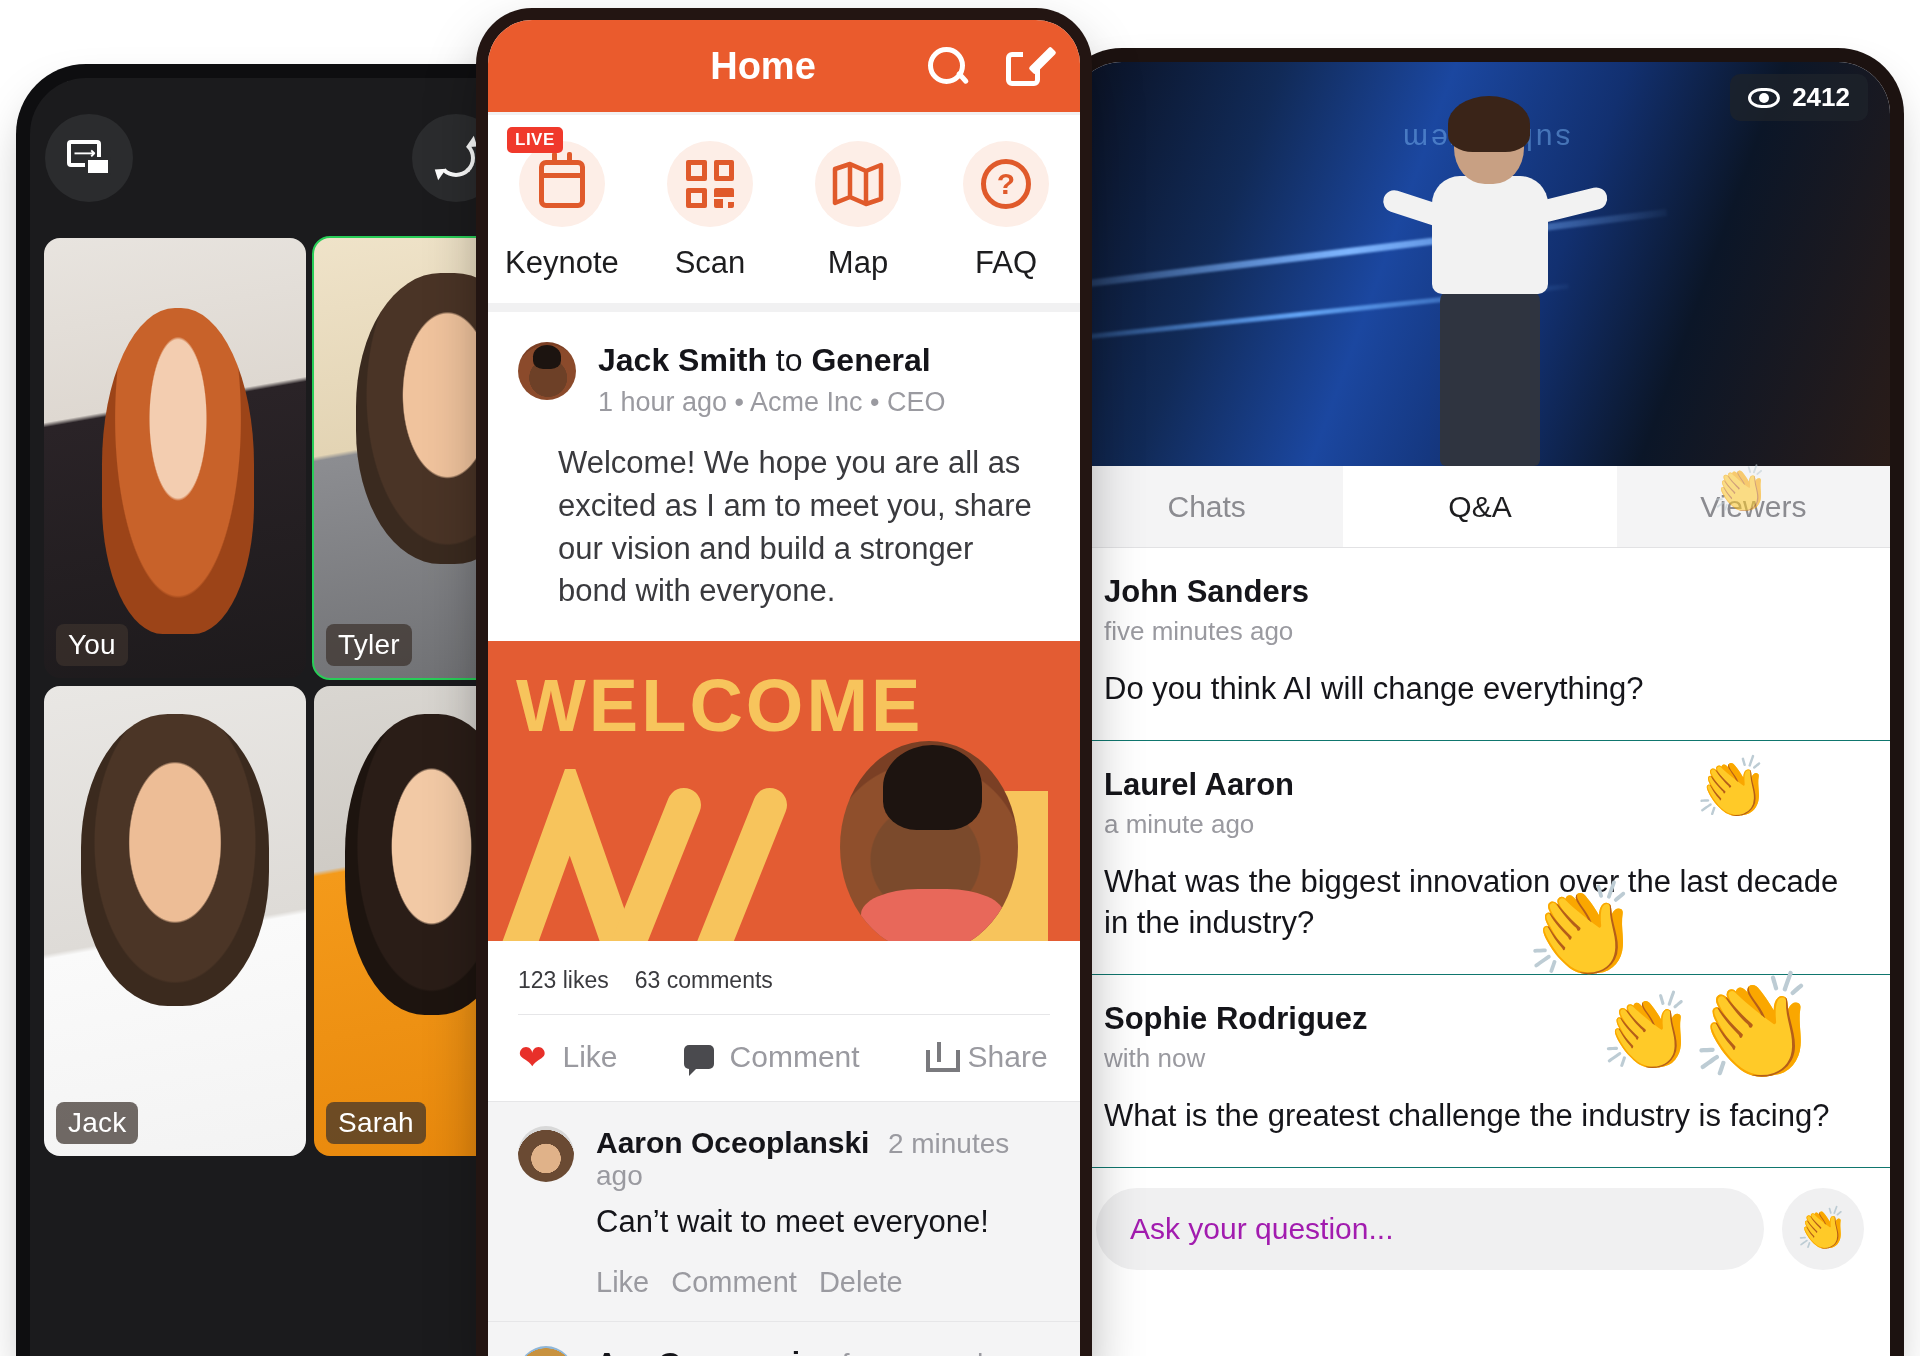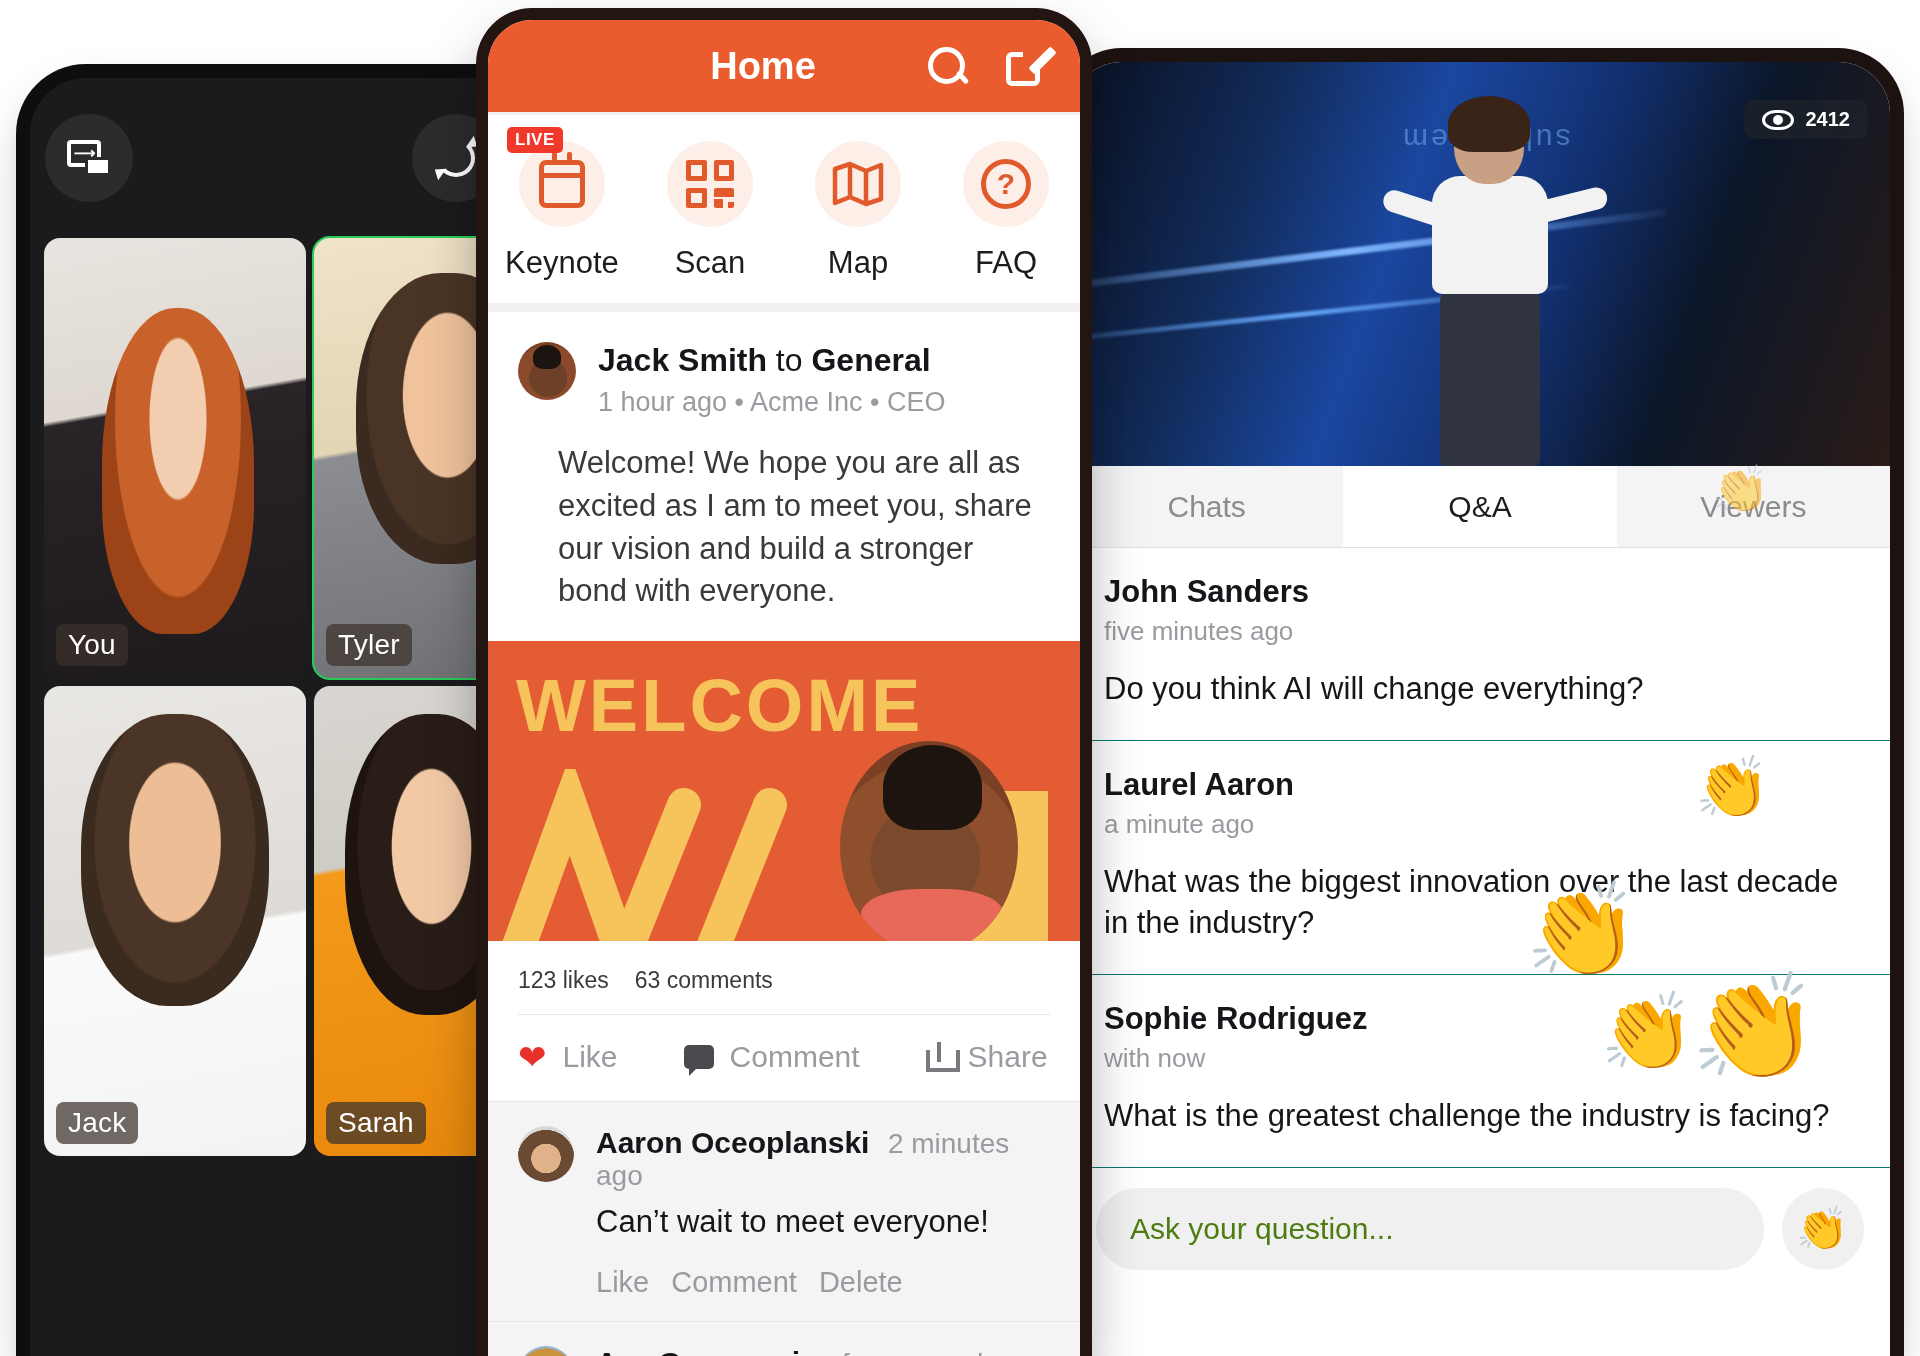--- a/index.html
+++ b/index.html
@@ -81,42 +81,42 @@
   .stream .beam2 { position:absolute; left:-5%; top:62%; width:66%; height:5px; background:linear-gradient(90deg,rgba(120,180,255,0),#63a4f5,rgba(120,180,255,.05)); transform:rotate(-6deg); filter:blur(1px);}
   .stream .wall-word { position:absolute; left:330px; top:60px; color:#6fa8e8; font-size:30px; letter-spacing:3px; opacity:.55; transform:rotate(180deg); }
   .stream .speaker { position:absolute; left:318px; top:40px; width:200px; height:364px; }
   .stream .speaker .head { position:absolute; left:66px; top:0; width:70px; height:82px; border-radius:44%; background:#c8a083; }
   .stream .speaker .hair { position:absolute; left:60px; top:-6px; width:82px; height:56px; border-radius:50% 50% 30% 30%; background:#3a2418; }
   .stream .speaker .top  { position:absolute; left:44px; top:74px; width:116px; height:118px; border-radius:28px 28px 10px 10px; background:#f2f2f2; }
   .stream .speaker .arm1 { position:absolute; left:-6px; top:96px; width:72px; height:22px; border-radius:14px; background:#f2f2f2; transform:rotate(18deg); }
   .stream .speaker .arm2 { position:absolute; right:-20px; top:92px; width:76px; height:22px; border-radius:14px; background:#f2f2f2; transform:rotate(-14deg); }
   .stream .speaker .legs { position:absolute; left:52px; top:186px; width:100px; height:178px; border-radius:14px 14px 6px 6px; background:#2f3440; }
   .view-badge {
-    position:absolute; right:22px; top:38px; display:flex; align-items:center; gap:12px;
+    position:absolute; right:22px; top:12px; display:flex; align-items:center; gap:12px;
     background: rgba(30,34,42,.78); color:#fff; padding:8px 18px; border-radius:10px;
-    font-size:20px; font-weight:600;
+    font-size:26px; font-weight:600;
   }
   .eye { width:32px; height:20px; position:relative; }
   .eye::before { content:""; position:absolute; inset:0; border:3px solid #fff; border-radius:50% / 58%; }
   .eye::after { content:""; position:absolute; left:11px; top:5px; width:10px; height:10px; border-radius:50%; background:#fff; }
 
   .tabs { display:flex; height:82px; background:#f4f4f5; border-bottom:1px solid #e2e2e4; }
   .tab { flex:1; display:flex; align-items:center; justify-content:center;
          font-size:30px; color:#8b8b90; background:#f4f4f5; }
   .tab.active { background:#fff; color:#1d1d1f; }
 
   .qa-list { position:relative; }
   .qa-item { padding: 26px 34px 30px; border-bottom:1px solid #0f766e; }
   .qa-name { font-size:31px; font-weight:700; color:#15151a; }
   .qa-time { font-size:26px; color:#9a9aa0; margin-top:6px; }
   .qa-text { font-size:31px; color:#15151a; margin-top:22px; line-height:1.32; }
 
   .qa-compose { display:flex; align-items:center; gap:18px; padding:20px 26px 26px; background:#fff; }
   .qa-input { flex:1; height:82px; border-radius:41px; background:#f0f0f1; display:flex; align-items:center;
-              padding:0 34px; font-size:30px; color:#4d7c0f; }
+              padding:0 34px; font-size:30px; color:#a21caf; }
   .qa-clap-btn { width:82px; height:82px; border-radius:50%; background:#f0f0f1; display:flex; align-items:center; justify-content:center; font-size:42px;}
 
   .float-clap { position:absolute; pointer-events:none; }
 
   
   .device-center {
     position:absolute; left:488px; top:20px;
     width:592px; height:1348px;
     background:#fff;
     border-radius: 44px 44px 0 0;

